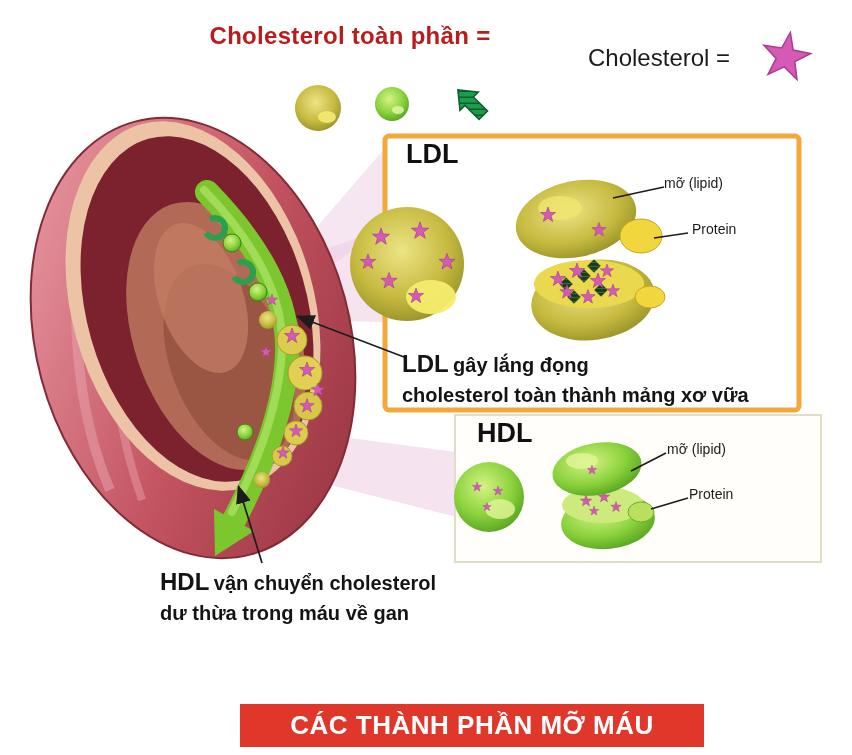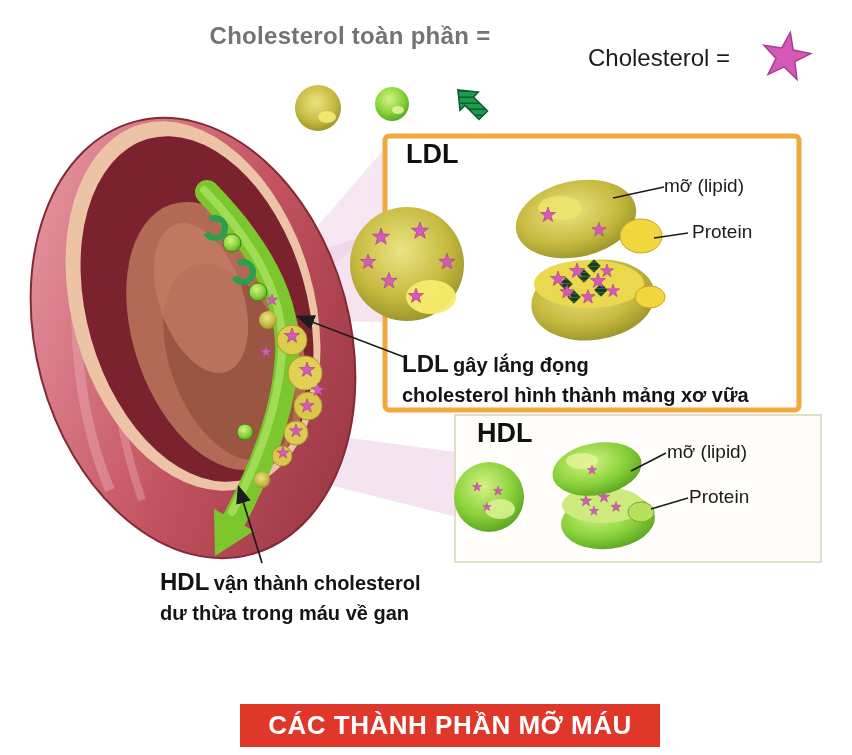--- a/index.html
+++ b/index.html
@@ -2,39 +2,39 @@
 <html><head>
 <meta charset="utf-8">
 <style>
   html,body{margin:0;padding:0;}
   body{
     width:852px;height:755px;position:relative;background:#ffffff;
     font-family:"Liberation Sans",sans-serif;overflow:hidden;color:#1c1c1c;
   }
   .abs{position:absolute;}
   .scene{left:0;top:0;}
-  .title{left:172px;top:22px;width:356px;text-align:center;color:#737373;}
+  .title{left:172px;top:22px;width:356px;text-align:center;color:#b91c1c;}
   .title .l1{font-size:24px;font-weight:700;letter-spacing:.3px;}
   .title .l2{font-size:22px;font-weight:700;margin-top:7px;}
   .legend-label{left:588px;top:44px;font-size:24px;font-weight:400;}
   .panel-label{font-size:27px;font-weight:700;color:#101010;}
   .ldl-box-label{left:406px;top:139px;}
   .hdl-box-label{left:477px;top:418px;}
-  .small-label{font-size:19px;color:#1b1b1b;}
+  .small-label{font-size:14px;color:#1b1b1b;}
   .lipid-ldl{left:664px;top:175px;}
   .protein-ldl{left:692px;top:221px;}
   .lipid-hdl{left:667px;top:441px;}
   .protein-hdl{left:689px;top:486px;}
   .caption{line-height:1.4;color:#141414;}
   .ldl-caption{left:402px;top:347px;}
   .hdl-caption{left:160px;top:565px;}
   .cap-bold{font-size:24px;font-weight:700;}
   .cap-reg{font-size:20px;font-weight:bold;}
   .footer{
-    left:240px;top:704px;width:420px;height:43px;background:#e0372b;color:#ffffff;
+    left:240px;top:704px;width:464px;height:43px;background:#e0372b;color:#ffffff;
     display:flex;align-items:center;justify-content:center;
     font-size:26px;font-weight:700;letter-spacing:.5px;white-space:nowrap;
   }
 </style>
 </head>
 <body>
 
 <svg class="abs scene" width="852" height="755" viewBox="0 0 852 755">
   <defs>
     <radialGradient id="gy" cx="45%" cy="38%" r="75%">
@@ -223,25 +223,25 @@
 </div>
 
 <div class="abs legend-label">Cholesterol =</div>
 
 <div class="abs panel-label ldl-box-label">LDL</div>
 <div class="abs small-label lipid-ldl">mỡ (lipid)</div>
 <div class="abs small-label protein-ldl">Protein</div>
 
 <div class="abs caption ldl-caption">
   <div><span class="cap-bold">LDL</span> <span class="cap-reg">gây lắng đọng</span></div>
-  <div class="cap-reg">cholesterol hình thành mảng xơ vữa</div>
+  <div class="cap-reg">cholesterol toàn thành mảng xơ vữa</div>
 </div>
 
 <div class="abs panel-label hdl-box-label">HDL</div>
 <div class="abs small-label lipid-hdl">mỡ (lipid)</div>
 <div class="abs small-label protein-hdl">Protein</div>
 
 <div class="abs caption hdl-caption">
-  <div><span class="cap-bold">HDL</span> <span class="cap-reg">vận thành cholesterol</span></div>
+  <div><span class="cap-bold">HDL</span> <span class="cap-reg">vận chuyển cholesterol</span></div>
   <div class="cap-reg">dư thừa trong máu về gan</div>
 </div>
 
 <div class="abs footer">CÁC THÀNH PHẦN MỠ MÁU</div>
 
 </body></html>

